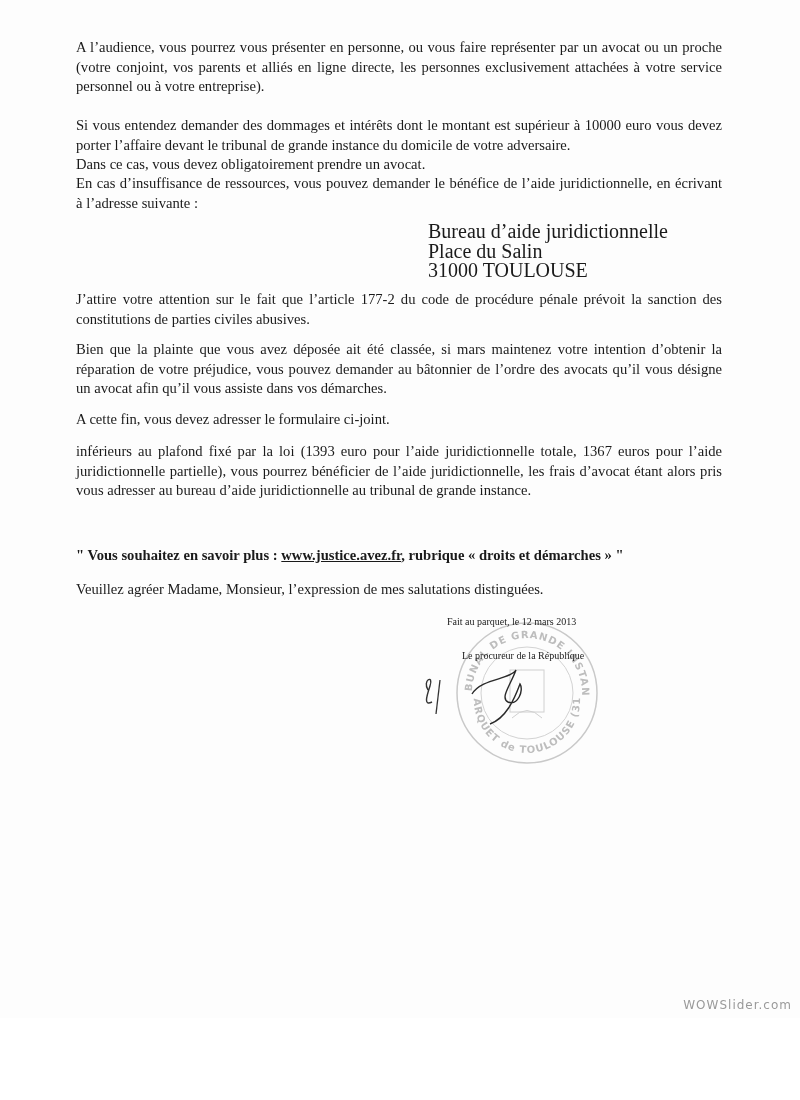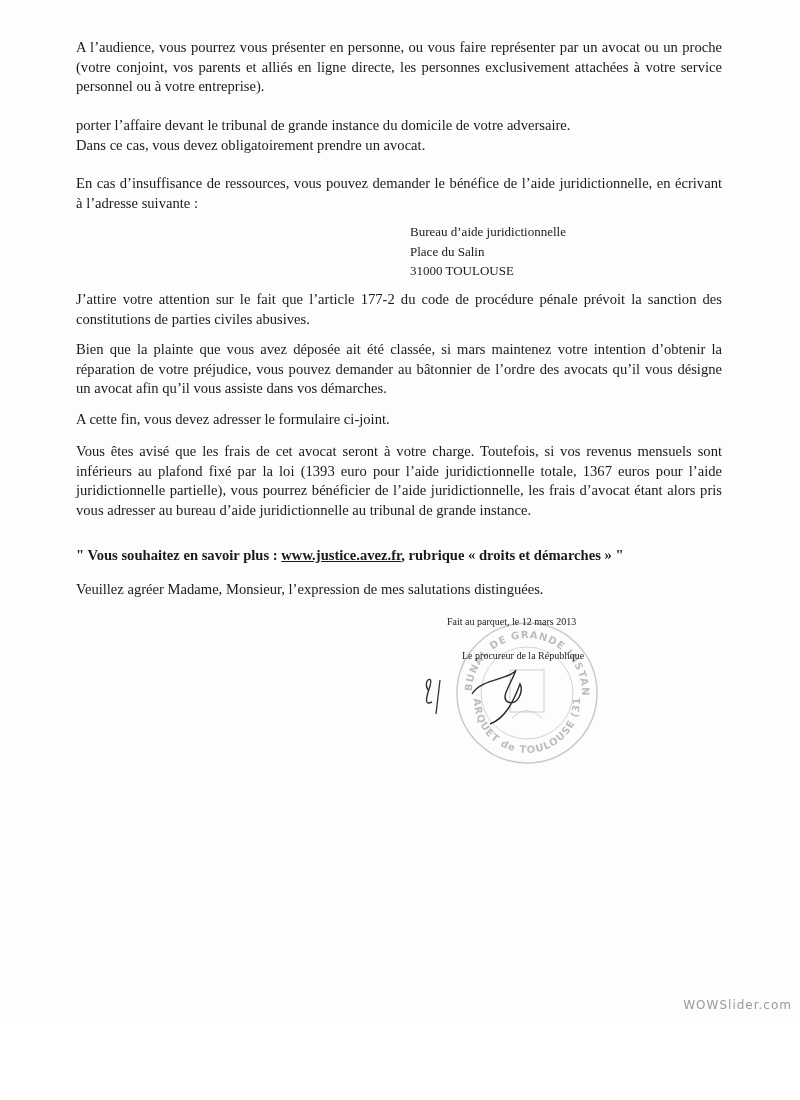--- a/index.html
+++ b/index.html
@@ -4,40 +4,41 @@
 <style>
   html, body { margin: 0; padding: 0; }
   body {
     width: 800px; height: 1100px; background: #ffffff; position: relative; overflow: hidden;
     font-family: "Liberation Serif", "DejaVu Serif", serif; color: #1a1a1a;
   }
   .page { position: absolute; left: 0; top: 0; width: 800px; height: 1018px; background: #fdfdfd; }
   .p { position: absolute; left: 76px; width: 646px; font-size: 14.6px; line-height: 19.6px; text-align: justify; margin: 0; }
   .p .line { display: block; text-align-last: justify; white-space: nowrap; }
   .p .line.last { text-align-last: left; }
-  .addr { position: absolute; left: 410px; top: 222px; font-size: 13px; line-height: 19.6px; }
+  .addr { position: absolute; left: 428px; top: 222px; font-size: 20px; line-height: 19.6px; }
   .addr div { white-space: nowrap; }
   .bold { font-weight: bold; }
   .u { text-decoration: underline; }
   .sig { position: absolute; font-size: 10px; white-space: nowrap; text-align: center; }
   .stamp { position: absolute; left: 452px; top: 618px; width: 150px; height: 150px; }
   .wow { position: absolute; right: 8px; bottom: 6px; font-family: "DejaVu Sans", sans-serif; font-size: 12px; color: #9a9a9a; letter-spacing: 1px; }
 </style>
 </head>
 <body>
 
 <div class="page">
 
   <p class="p" style="top:38px">
     <span class="line">A l’audience, vous pourrez vous présenter en personne, ou vous faire représenter par un avocat ou un proche</span>
     <span class="line">(votre conjoint, vos parents et alliés en ligne directe, les personnes exclusivement attachées à votre service</span>
     <span class="line last">personnel ou à votre entreprise).</span>
   </p>
 
   <p class="p" style="top:116px">
+    <span class="line">Si vous entendez demander des dommages et intérêts dont le montant est supérieur à 10000 euro vous devez</span>
     <span class="line last">porter l’affaire devant le tribunal de grande instance du domicile de votre adversaire.</span>
     <span class="line last">Dans ce cas, vous devez obligatoirement prendre un avocat.</span>
   </p>
 
   <p class="p" style="top:174px">
     <span class="line">En cas d’insuffisance de ressources, vous pouvez demander le bénéfice de l’aide juridictionnelle, en écrivant</span>
     <span class="line last">à l’adresse suivante :</span>
   </p>
 
   <div class="addr">
@@ -55,21 +56,20 @@
     <span class="line">Bien que la plainte que vous avez déposée ait été classée, si mars maintenez votre intention d’obtenir la</span>
     <span class="line">réparation de votre préjudice, vous pouvez demander au bâtonnier de l’ordre des avocats qu’il vous désigne</span>
     <span class="line last">un avocat afin qu’il vous assiste dans vos démarches.</span>
   </p>
 
   <p class="p" style="top:410px">
     <span class="line last">A cette fin, vous devez adresser le formulaire ci-joint.</span>
   </p>
 
   <p class="p" style="top:442px">
-    <span class="line">Vous êtes avisé que les frais de cet avocat seront à votre charge. Toutefois, si vos revenus mensuels sont</span>
     <span class="line">inférieurs au plafond fixé par la loi (1393 euro pour l’aide juridictionnelle totale, 1367 euros pour l’aide</span>
     <span class="line">juridictionnelle partielle), vous pourrez bénéficier de l’aide juridictionnelle, les frais d’avocat étant alors pris</span>
     <span class="line last">vous adresser au bureau d’aide juridictionnelle au tribunal de grande instance.</span>
   </p>
 
   <p class="p bold" style="top:546px">
     <span class="line last">
       <span>" Vous souhaitez en savoir plus : </span><span class="u">www.justice.avez.fr</span><span>, rubrique « droits et démarches » "</span>
     </span>
   </p>

